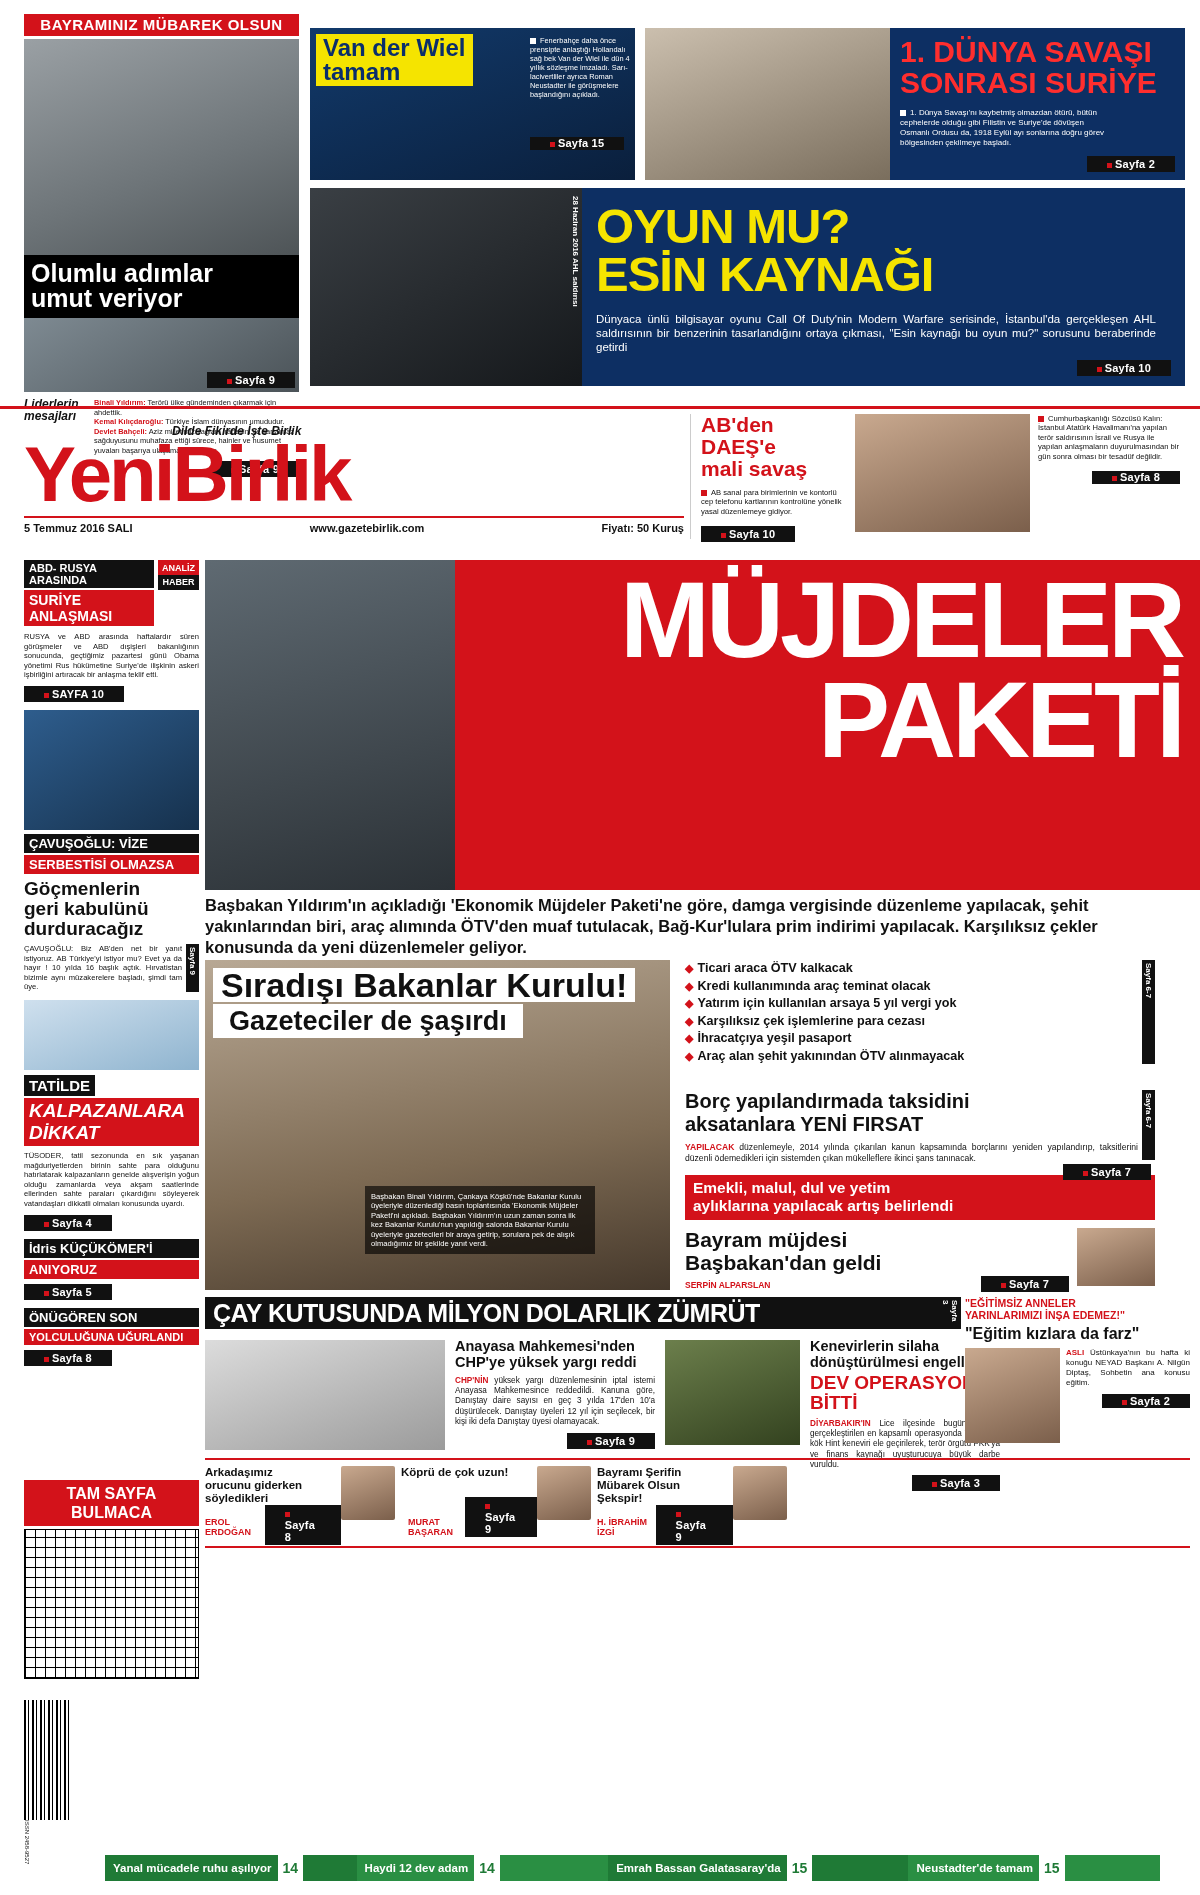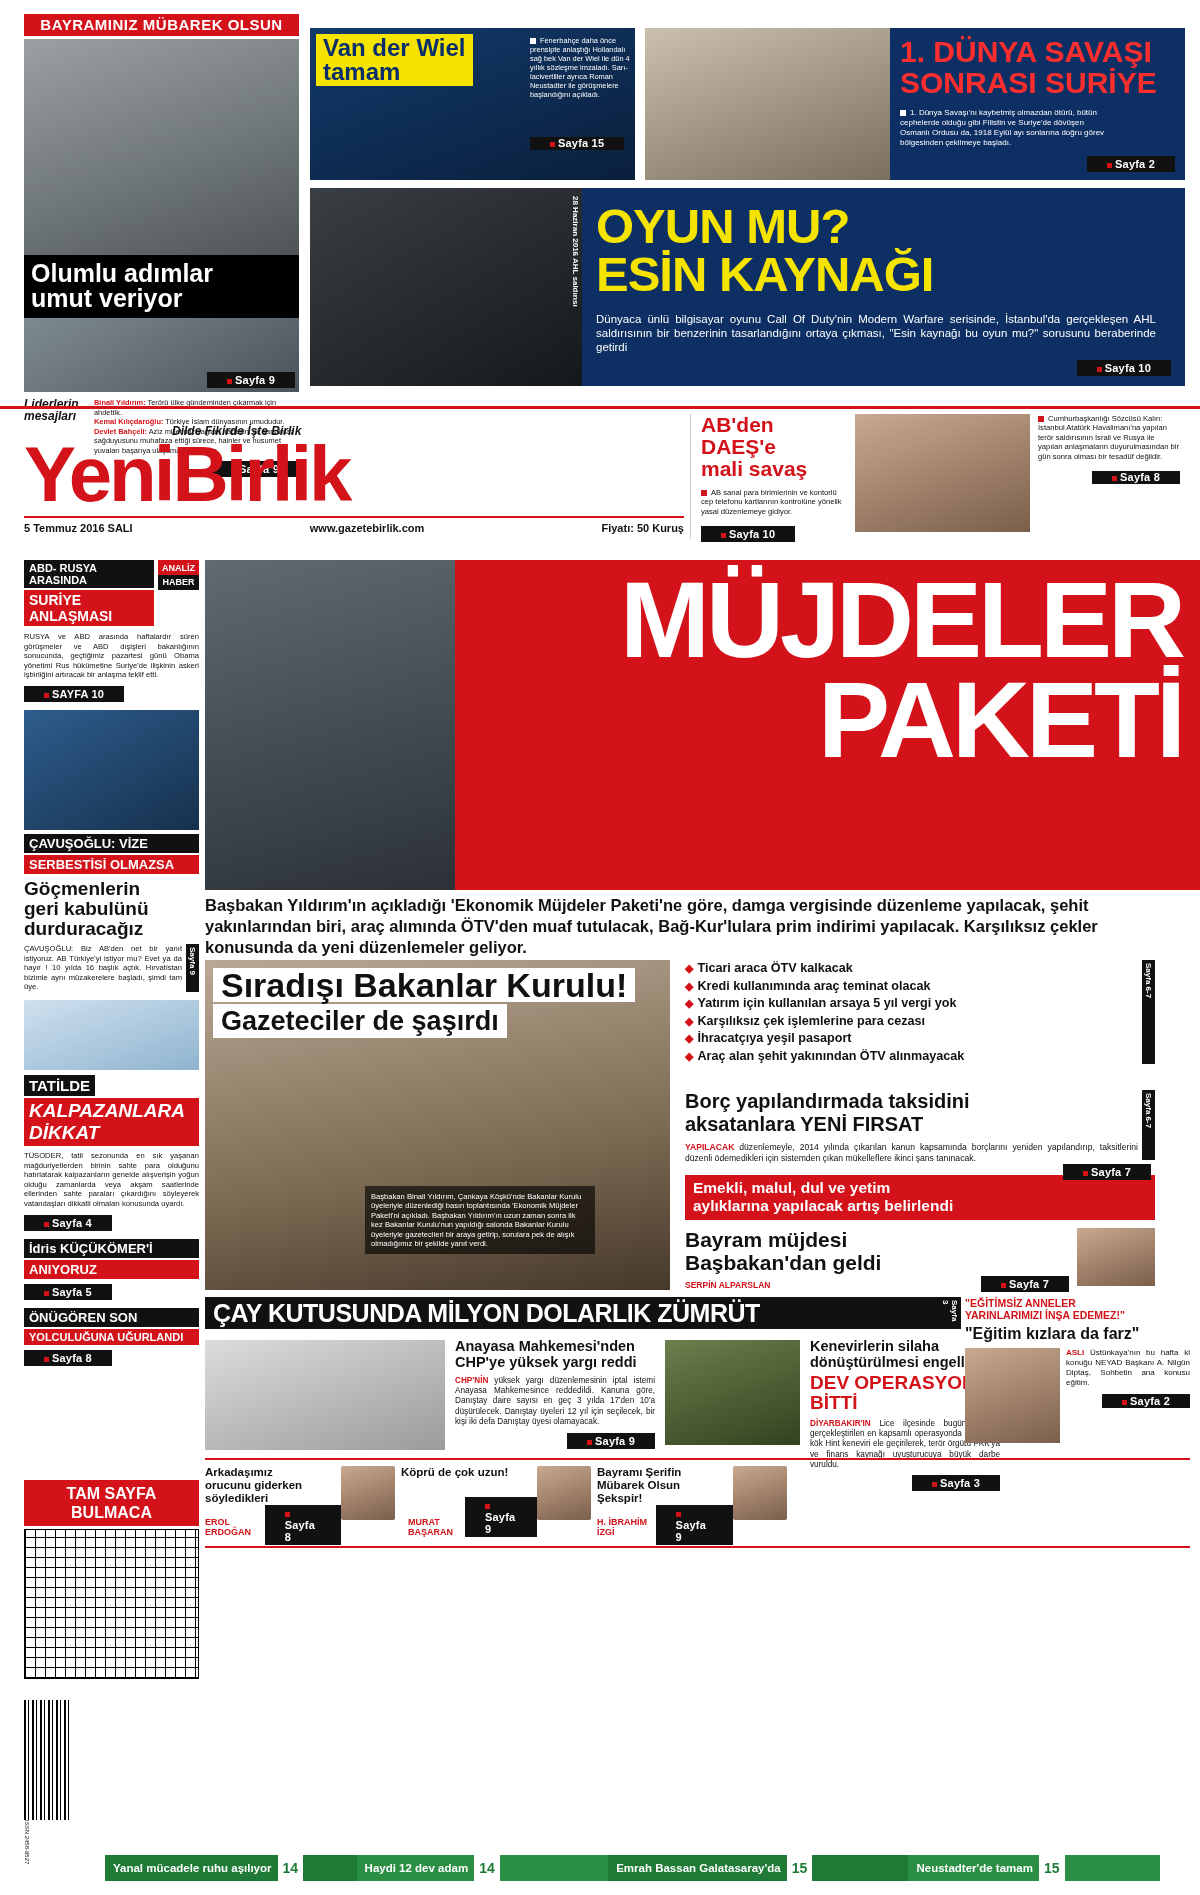--- a/index.html
+++ b/index.html
@@ -97,21 +97,21 @@
   #hero h1 { margin:0; color:#fff; font-weight:bold; letter-spacing:-4px; }
   #hero .l1 { font-size:108px; line-height:100px; }
   #hero .l2 { font-size:108px; line-height:100px; }
 
   #hero-sub { left:205px; top:895px; width:960px; font-size:16.5px; line-height:21px; font-weight:bold; }
 
   
   #cabinet { left:205px; top:960px; width:465px; height:330px; }
   #cabinet .img { width:100%; height:100%; }
   #cabinet .t1 { position:absolute; left:8px; top:8px; background:#fff; color:#111; font-size:34px; font-weight:bold; padding:2px 8px; line-height:30px; }
-  #cabinet .t2 { position:absolute; left:8px; top:44px; background:#fff; color:#111; font-size:27px; font-weight:bold; padding:2px 8px; line-height:30px; }
+  #cabinet .t2 { position:absolute; left:8px; top:44px; background:#fff; color:#111; font-size:27px; font-weight:bold; padding:2px 16px; line-height:30px; }
   #cabinet .cap { position:absolute; left:160px; top:226px; width:230px; background:rgba(0,0,0,.62); color:#fff; font-size:7.6px; line-height:9.4px; padding:6px; }
 
   
   #bullets { left:685px; top:960px; width:470px; }
   #bullets li { font-size:12.6px; line-height:17.5px; font-weight:bold; list-style:none; }
   #bullets li .sq { color:#d3121a; font-size:11px; margin-right:4px; }
 
   #borc { left:685px; top:1090px; width:470px; }
   #borc h3 { margin:0; font-size:20px; line-height:23px; font-weight:bold; }
   #borc p { font-size:8.6px; line-height:10.6px; margin:6px 0 0; text-align:justify; }

